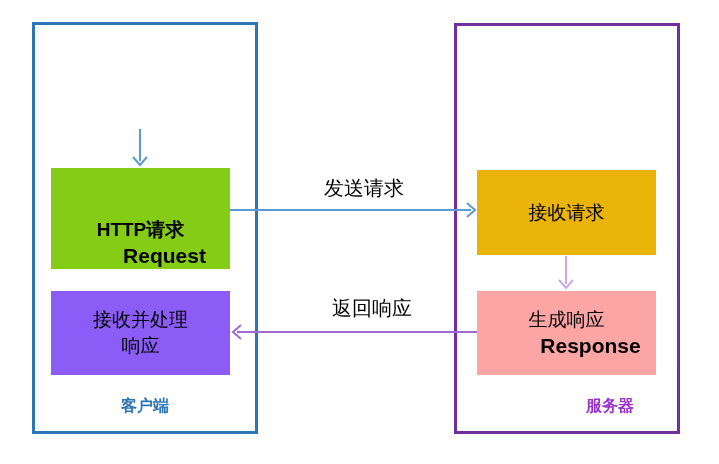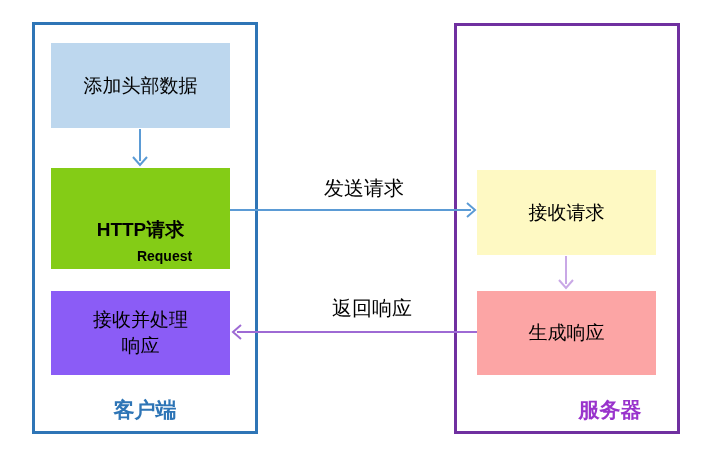--- a/index.html
+++ b/index.html
@@ -33,32 +33,32 @@
     width: 179px;
     display: flex;
     flex-direction: column;
     align-items: center;
     justify-content: center;
     text-align: center;
     color: #000000;
     font-size: 19px;
     line-height: 26px;
   }
-  .box .latin { font-size: 14px; font-weight: bold; margin-left: 48px; }
+  .box .latin { font-size: 21px; font-weight: bold; margin-left: 48px; }
   .box-add-header   { left: 51px;  top: 43px;  height: 85px; background: #BDD7EE; }
   .box-http-request { left: 51px;  top: 168px; height: 101px; background: #84cc16; font-weight: bold; justify-content: flex-end; }
   .box-recv-process { left: 51px;  top: 291px; height: 84px; background: #8b5cf6; }
-  .box-recv-request { left: 477px; top: 170px; height: 85px; background: #fef9c3; }
+  .box-recv-request { left: 477px; top: 170px; height: 85px; background: #eab308; }
   .box-gen-response { left: 477px; top: 291px; height: 84px; background: #fca5a5; }
   .container-label {
     position: absolute;
     width: 226px;
     top: 396px;
     text-align: center;
-    font-size: 21px;
+    font-size: 16px;
     font-weight: bold;
   }
   .client-label { left: 32px;  color: #2E75B6; }
   .server-label { left: 454px; color: #9933CC; padding-left: 43px; }
   .arrow-label {
     position: absolute;
     left: 258px;
     width: 212px;
     text-align: center;
     color: #000000;
@@ -76,40 +76,38 @@
 </style>
 </head>
 <body>
 
 <div class="canvas">
 
   <div class="container client"></div>
 
   <div class="container server"></div>
 
-  <div class="box box-add-header">
-    <div>添加头部数据</div>
-  </div>
 
   <div class="box box-http-request">
     <div>HTTP请求</div>
     <div class="latin">Request</div>
   </div>
 
   <div class="box box-recv-process">
     <div>接收并处理</div>
     <div>响应</div>
   </div>
 
   <div class="box box-recv-request">
     <div>接收请求</div>
   </div>
 
   <div class="box box-gen-response">
     <div>生成响应</div>
+    <div class="latin">Response</div>
   </div>
 
   <div class="container-label client-label">客户端</div>
   <div class="container-label server-label">服务器</div>
 
   <div class="arrow-label send-label">发送请求</div>
   <div class="arrow-label return-label">返回响应</div>
 
   <svg class="arrows-layer" viewBox="0 0 719 464">
 

